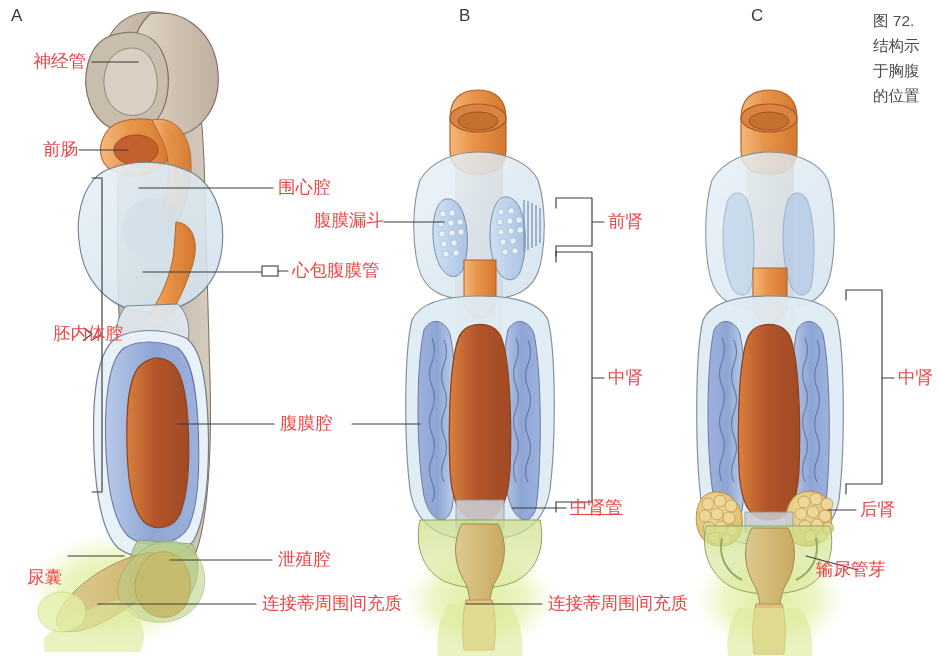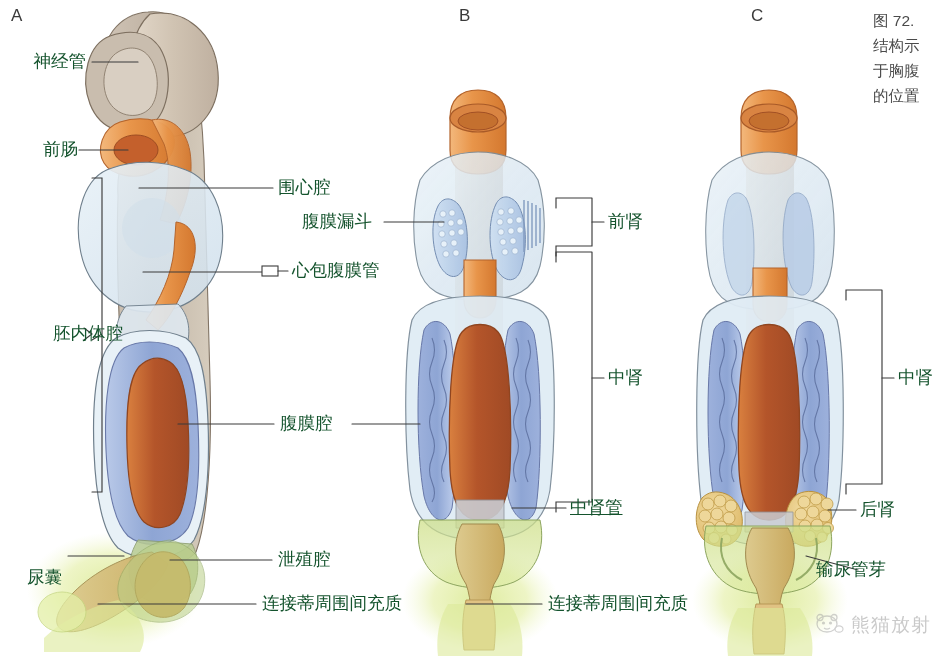--- a/index.html
+++ b/index.html
@@ -9,21 +9,21 @@
     color:#231f20;
   }
   .stage{position:absolute;inset:0;}
   svg.art{position:absolute;left:0;top:0;width:939px;height:656px;}
 
   .panel-letter{
     position:absolute;font-size:17px;color:#3a3a3a;letter-spacing:0;
     font-family:"Liberation Sans","DejaVu Sans",sans-serif;
   }
   .lbl{
-    position:absolute;font-size:17.5px;line-height:1;color:#14532d;
+    position:absolute;font-size:17.5px;line-height:1;color:#ef4444;
     white-space:nowrap;
     font-family:"Liberation Sans","DejaVu Sans",sans-serif;
   }
   .lbl.r{transform:translateX(-100%);}
   .caption{
     position:absolute;right:-4px;top:8px;width:70px;
     font-size:15.5px;line-height:25px;color:#4a4a4a;
     white-space:nowrap;overflow:hidden;
     font-family:"Liberation Sans","DejaVu Sans",sans-serif;
   }
@@ -402,43 +402,31 @@
   <div class="lbl r" style="left:86px;top:53px;">神经管</div>
   <div class="lbl r" style="left:78px;top:141px;">前肠</div>
   <div class="lbl" style="left:278px;top:179px;">围心腔</div>
   <div class="lbl" style="left:292px;top:262px;">心包腹膜管</div>
   <div class="lbl r" style="left:80px;top:325px;margin-left:43px;">胚内体腔</div>
   <div class="lbl" style="left:280px;top:415px;">腹膜腔</div>
   <div class="lbl r" style="left:62px;top:569px;">尿囊</div>
   <div class="lbl" style="left:278px;top:551px;">泄殖腔</div>
   <div class="lbl" style="left:262px;top:595px;">连接蒂周围间充质</div>
 
-  <div class="lbl r" style="left:372px;top:213px;">腹膜漏斗</div>
+  <div class="lbl r" style="left:384px;top:213px;font-family:Liberation Mono, monospace;">腹膜漏斗</div>
   <div class="lbl" style="left:608px;top:213px;">前肾</div>
   <div class="lbl" style="left:608px;top:369px;">中肾</div>
   <div class="lbl" style="left:570px;top:499px;text-decoration:underline;">中肾管</div>
   <div class="lbl" style="left:548px;top:595px;">连接蒂周围间充质</div>
 
   <div class="lbl" style="left:898px;top:369px;">中肾</div>
   <div class="lbl" style="left:860px;top:501px;">后肾</div>
   <div class="lbl" style="left:816px;top:561px;">输尿管芽</div>
 
   <div class="caption">
     <div>图 72.</div>
     <div>结构示</div>
     <div>于胸腹</div>
     <div>的位置</div>
   </div>
 
-  <div class="wm">
-    <svg width="30" height="24" viewBox="0 0 30 24">
-      <ellipse cx="13" cy="11" rx="10" ry="8" fill="none" stroke="#9a9a9a" stroke-width="1.3"></ellipse>
-      <ellipse cx="6" cy="4.5" rx="3" ry="3" fill="none" stroke="#9a9a9a" stroke-width="1.3"></ellipse>
-      <ellipse cx="20" cy="4.5" rx="3" ry="3" fill="none" stroke="#9a9a9a" stroke-width="1.3"></ellipse>
-      <circle cx="9.5" cy="10" r="1.6" fill="#9a9a9a"></circle>
-      <circle cx="16.5" cy="10" r="1.6" fill="#9a9a9a"></circle>
-      <path d="M10 15 q3 2.4 6 0" fill="none" stroke="#9a9a9a" stroke-width="1.2"></path>
-      <ellipse cx="25" cy="16" rx="4" ry="3.2" fill="none" stroke="#9a9a9a" stroke-width="1.2"></ellipse>
-    </svg>
-    <span class="wm-text">熊猫放射</span>
-  </div>
 
 </div>
 
 </body></html>

